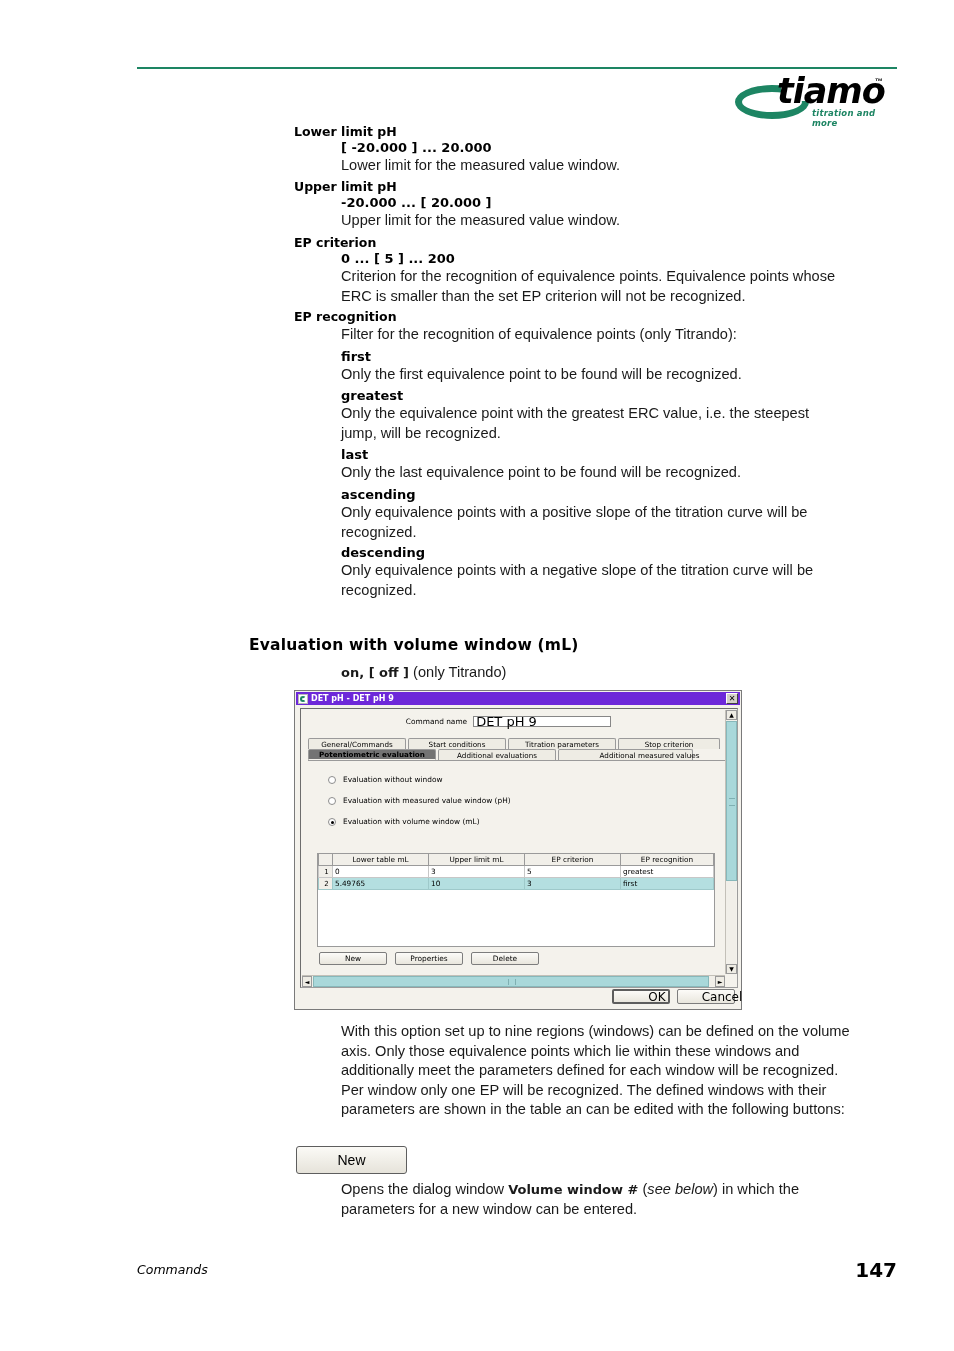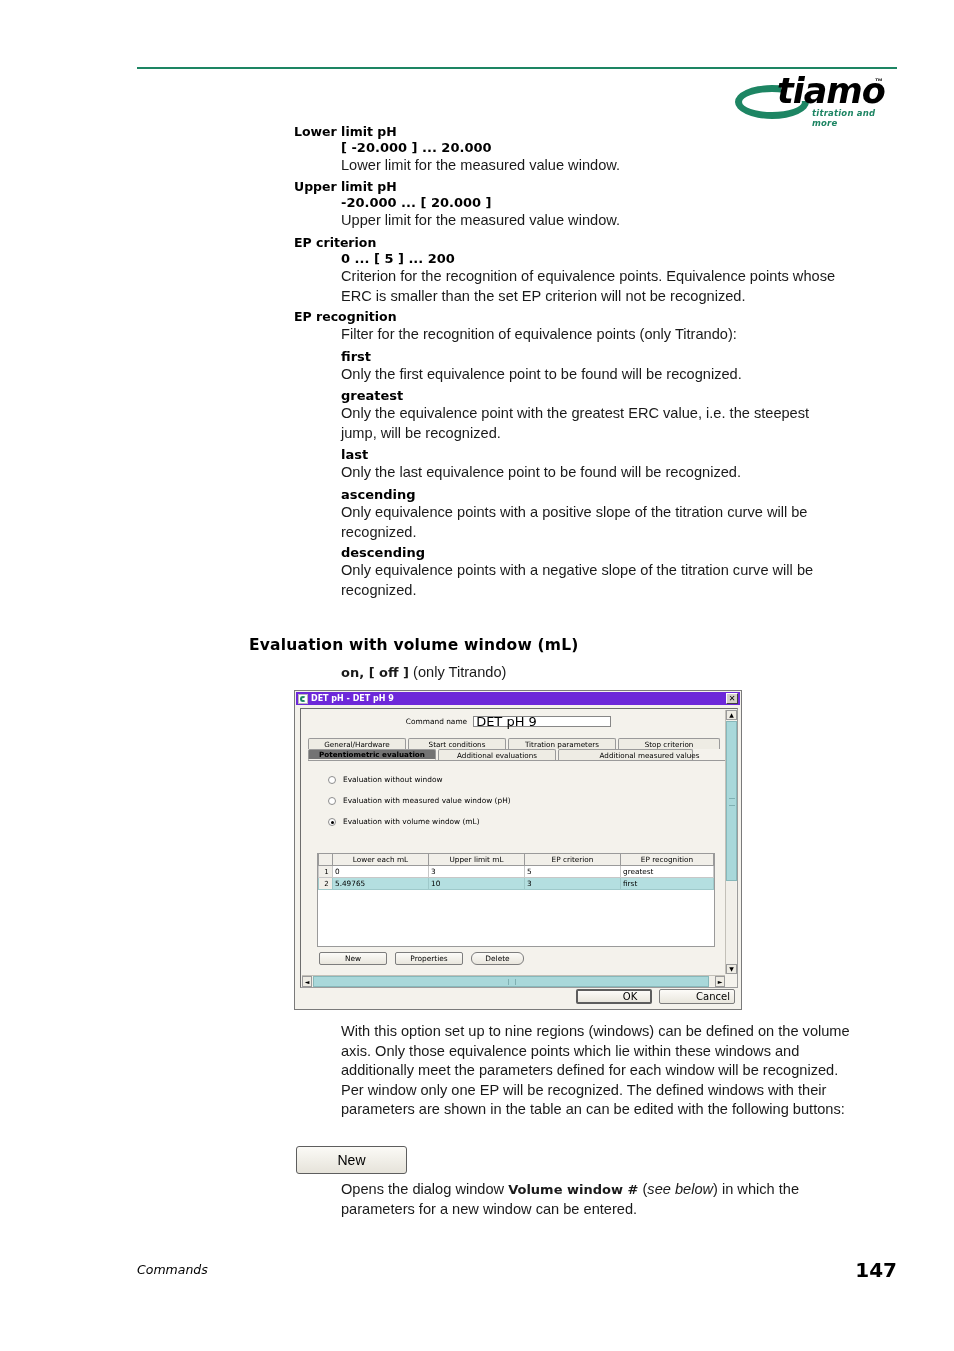--- a/index.html
+++ b/index.html
@@ -450,23 +450,23 @@
     border-right: 1px solid #7fb0b2;
   }
 
   .dlg-footer {
     position: absolute;
     right: 6px; bottom: 5px;
     display: flex;
     gap: 7px;
   }
   .dlg-footer .win-btn {
-    width: 76px;
+    width: 58px;
     height: 15px;
-    font-size: 10px;
+    font-size: 12px;
     padding-left: 32px;
   }
   .dlg-footer .win-btn.default {
     border: 2px solid #5d5d5d;
   }
 
   
   .doc-button {
     position: absolute;
     left: 296px;
@@ -562,21 +562,21 @@
     </div>
 
     <div class="dlg-body">
 
       <div class="cmdrow">
         <span class="cmdlabel">Command name</span>
         <div class="cmdinput">DET pH 9</div>
       </div>
 
       <div class="tabrow r1">
-        <div class="tab" style="width:98px;">General/Hardware</div>
+        <div class="tab" style="width:98px;">General/Commands</div>
         <div class="tab" style="width:98px;">Start conditions</div>
         <div class="tab" style="width:108px;">Titration parameters</div>
         <div class="tab" style="width:102px;">Stop criterion</div>
       </div>
 
       <div class="tabrow r2">
         <div class="tab active" style="width:128px;">Potentiometric evaluation</div>
         <div class="tab" style="width:118px;">Additional evaluations</div>
         <div class="tab" style="width:135px;padding-left:48px;">Additional measured values</div>
       </div>
@@ -596,21 +596,21 @@
         <div class="radio-row" style="top:56px;">
           <span class="radio checked"></span>
           <span>Evaluation with volume window (mL)</span>
         </div>
 
         <div class="grid">
           <table>
             <thead>
               <tr>
                 <th class="rowhdr"></th>
-                <th style="width:95px;">Lower each mL</th>
+                <th style="width:95px;">Lower table mL</th>
                 <th style="width:95px;">Upper limit mL</th>
                 <th style="width:95px;">EP criterion</th>
                 <th>EP recognition</th>
               </tr>
             </thead>
             <tbody>
               <tr>
                 <td class="rowhdr">1</td>
                 <td>0</td>
                 <td>3</td>
@@ -624,21 +624,21 @@
                 <td>3</td>
                 <td>first</td>
               </tr>
             </tbody>
           </table>
         </div>
 
         <div class="btnrow">
           <div class="win-btn" style="width:68px;">New</div>
           <div class="win-btn" style="width:68px;">Properties</div>
-          <div class="win-btn" style="width:53px;border-radius:6px;">Delete</div>
+          <div class="win-btn" style="width:68px;">Delete</div>
         </div>
 
       </div>
 
       <div class="vscroll">
         <div class="arrow up">▲</div>
         <div class="thumb"></div>
         <div class="arrow down">▼</div>
       </div>
 

